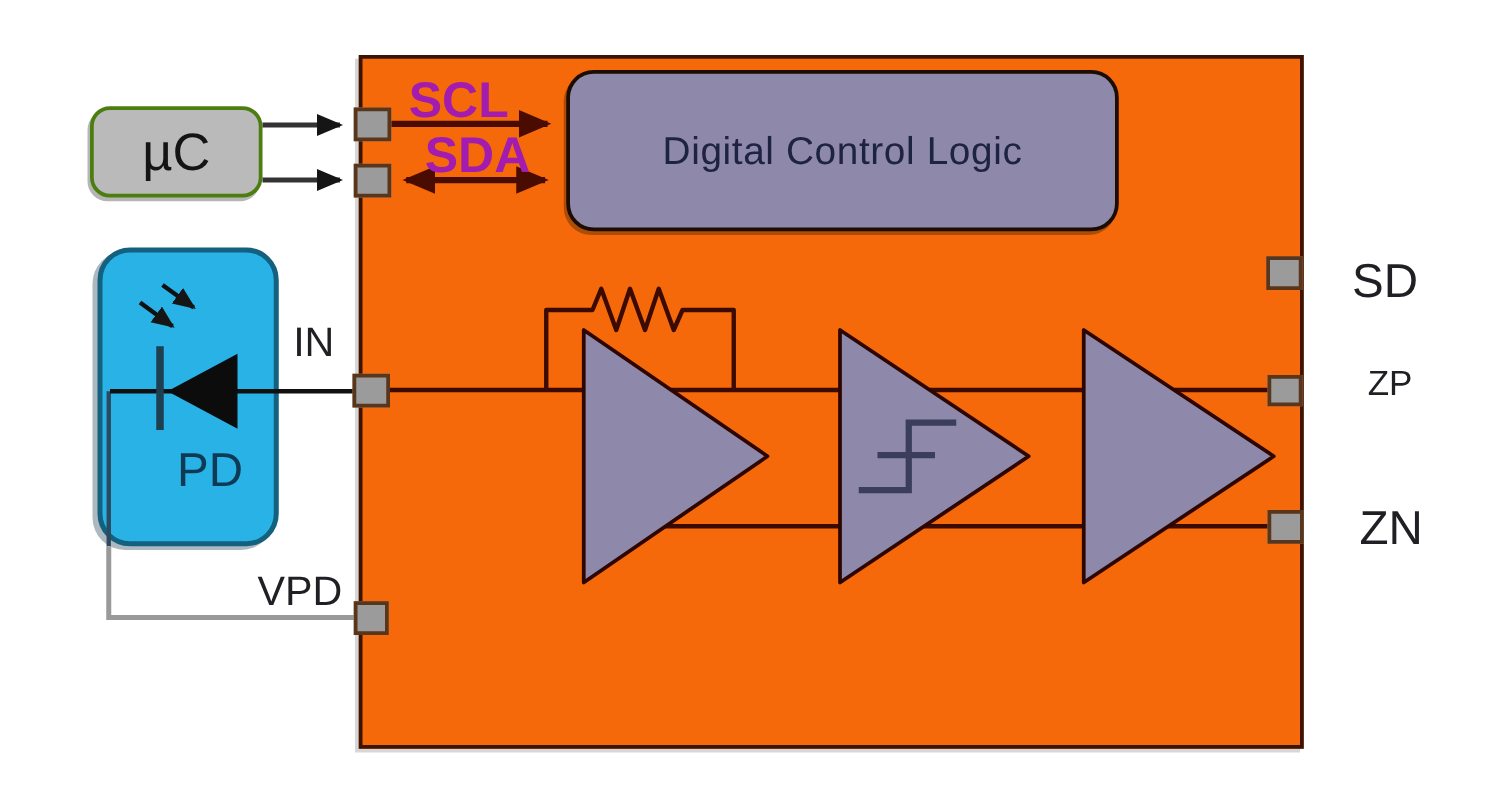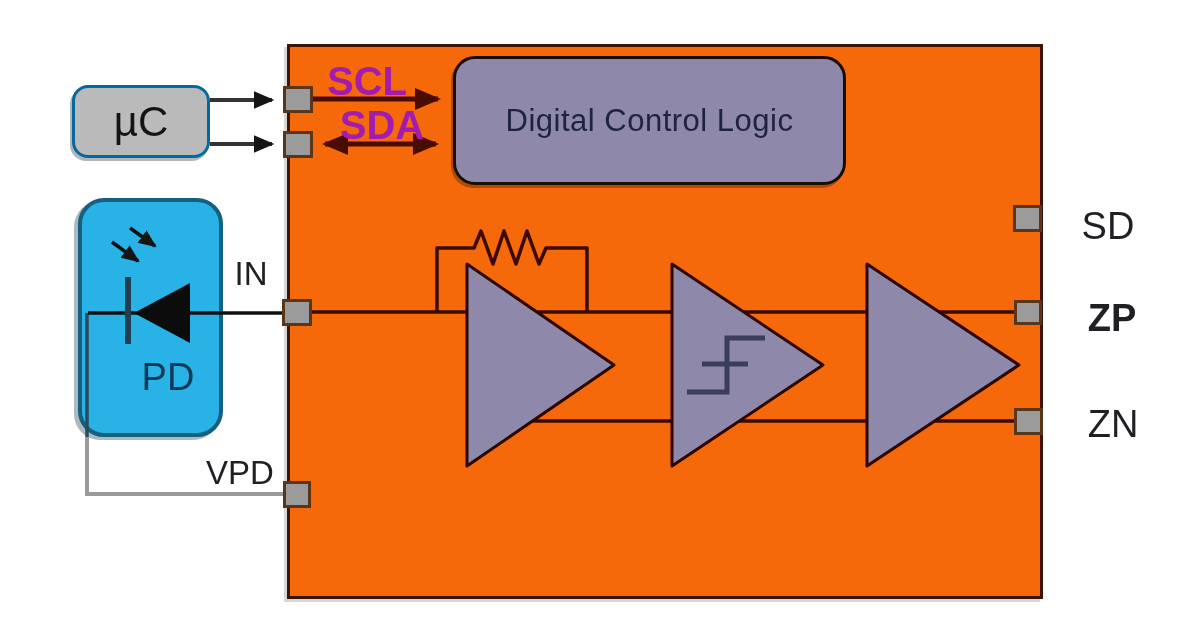--- a/index.html
+++ b/index.html
@@ -7,29 +7,29 @@
     position:relative;width:1200px;height:630px;background:#ffffff;overflow:hidden;
     font-family:"Liberation Sans", sans-serif;
   }
   
   .ic-block{
     position:absolute;left:287px;top:44px;width:756px;height:555px;
     background:#F5690B;border:3px solid #3A1505;box-sizing:border-box;
     box-shadow:-3px 3px 0 rgba(140,140,140,.35);
   }
   .dcl-box{
-    position:absolute;left:453px;top:56px;width:393px;height:129px;
+    position:absolute;left:453px;top:56px;width:442px;height:129px;
     background:#8E88AB;border:3px solid #1C0D02;border-radius:22px;box-sizing:border-box;
     display:flex;align-items:center;justify-content:center;
     box-shadow:-2px 3px 0 rgba(40,20,0,.35);
   }
   .dcl-label{font-size:31px;color:#1E2342;letter-spacing:0.5px;}
   .mcu-box{
     position:absolute;left:72px;top:85px;width:138px;height:73px;
-    background:#BABABA;border:3px solid #0369a1;border-radius:16px;box-sizing:border-box;
+    background:#BABABA;border:3px solid #4d7c0f;border-radius:16px;box-sizing:border-box;
     display:flex;align-items:center;justify-content:center;
     box-shadow:-2px 3px 0 rgba(90,90,90,.45);
   }
   .mcu-label{font-size:42px;color:#141414;}
   .pd-box{
     position:absolute;left:78px;top:198px;width:145px;height:239px;
     background:#29B2E6;border:4px solid #14607F;border-radius:26px;box-sizing:border-box;
     box-shadow:-4px 3px 0 rgba(90,115,130,.5);
   }
   .pd-label{
@@ -53,21 +53,21 @@
   .lbl{
     position:absolute;transform:translate(-50%,-50%);white-space:nowrap;z-index:5;
   }
   .lbl-bus{font-size:40px;font-weight:bold;color:#a21caf;}
   .lbl-scl{left:367px;top:81px;}
   .lbl-sda{left:382px;top:125px;}
   .lbl-dark{color:#1F1F24;}
   .lbl-in {left:251px;top:274px;font-size:33px;}
   .lbl-vpd{left:240px;top:473px;font-size:33px;}
   .lbl-sd {left:1108px;top:226px;font-size:38px;}
-  .lbl-zp {left:1112px;top:318px;font-size:38px;font-weight:bold;}
+  .lbl-zp {left:1112px;top:307px;font-size:28px;}
   .lbl-zn {left:1113px;top:424px;font-size:38px;}
 </style>
 </head>
 <body>
 
 <div class="canvas">
 
   <div class="ic-block"></div>
 
   <div class="dcl-box">

